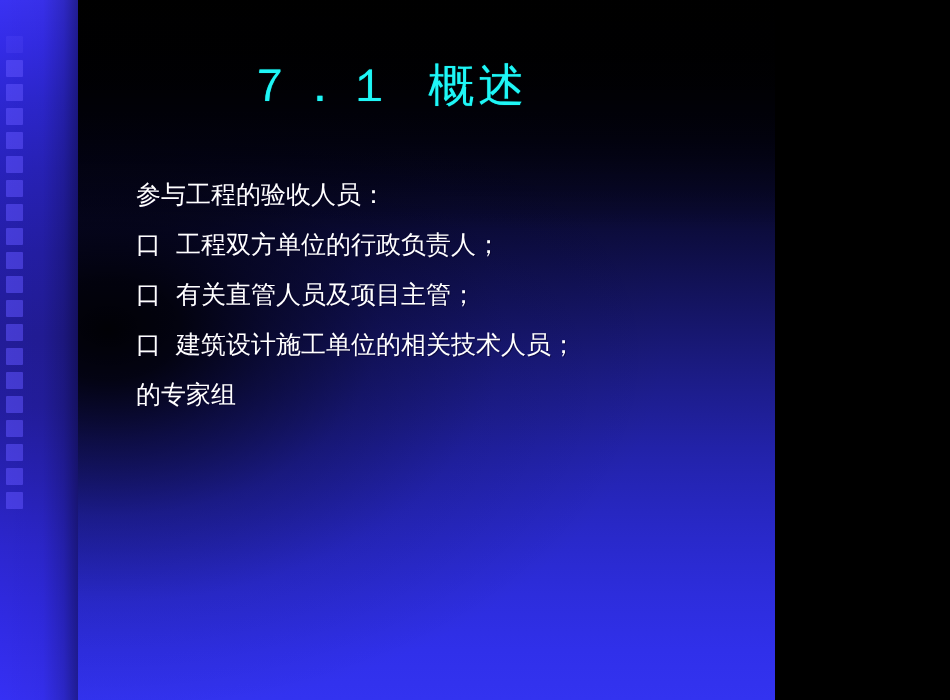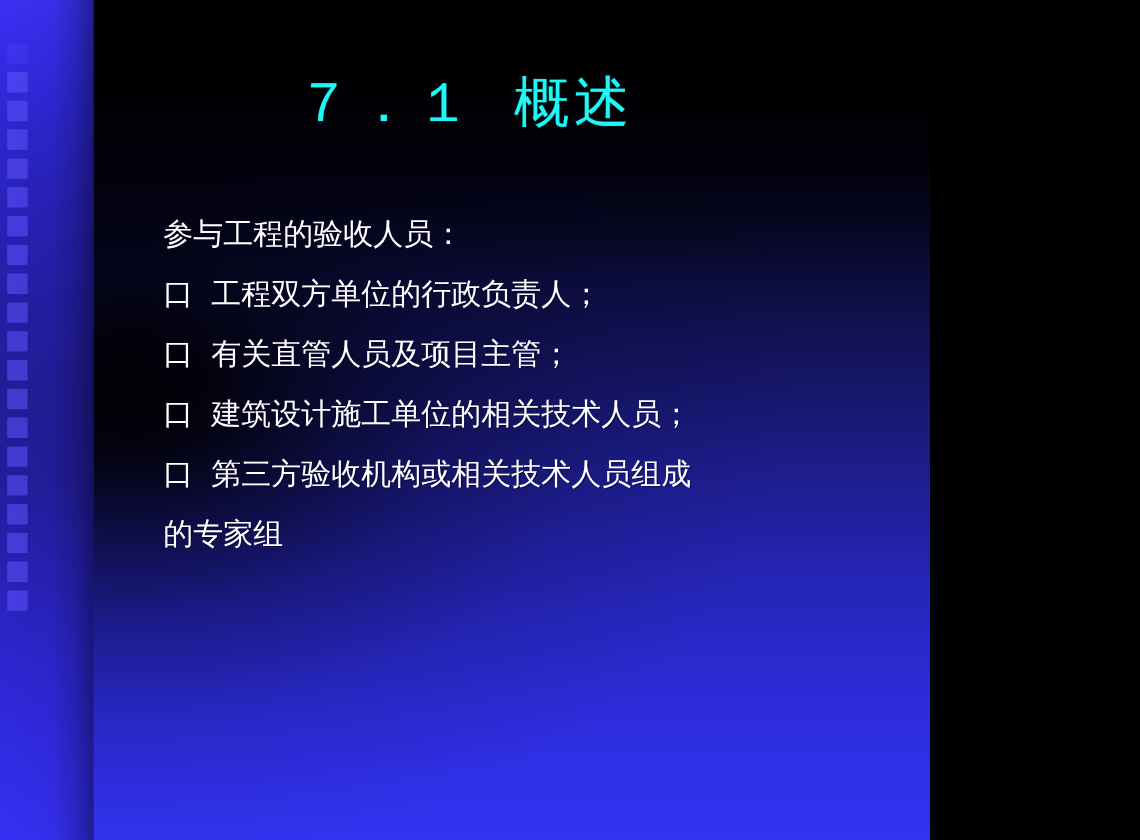--- a/index.html
+++ b/index.html
@@ -159,17 +159,16 @@
     </div>
   <div class="strip-shade"></div>
 
   <div class="title">７．１ 概述</div>
 
   <div class="body-block" id="body-block">
       <div class="line">参与工程的验收人员：</div>
       <div class="line indent">口 工程双方单位的行政负责人；</div>
       <div class="line indent">口 有关直管人员及项目主管；</div>
       <div class="line indent">口 建筑设计施工单位的相关技术人员；</div>
-      <div class="line indent">口 第三方验收机构或相关技术人员组成</div>
       <div class="line">的专家组</div>
     </div>
 
 </div>
 
 </body></html>

